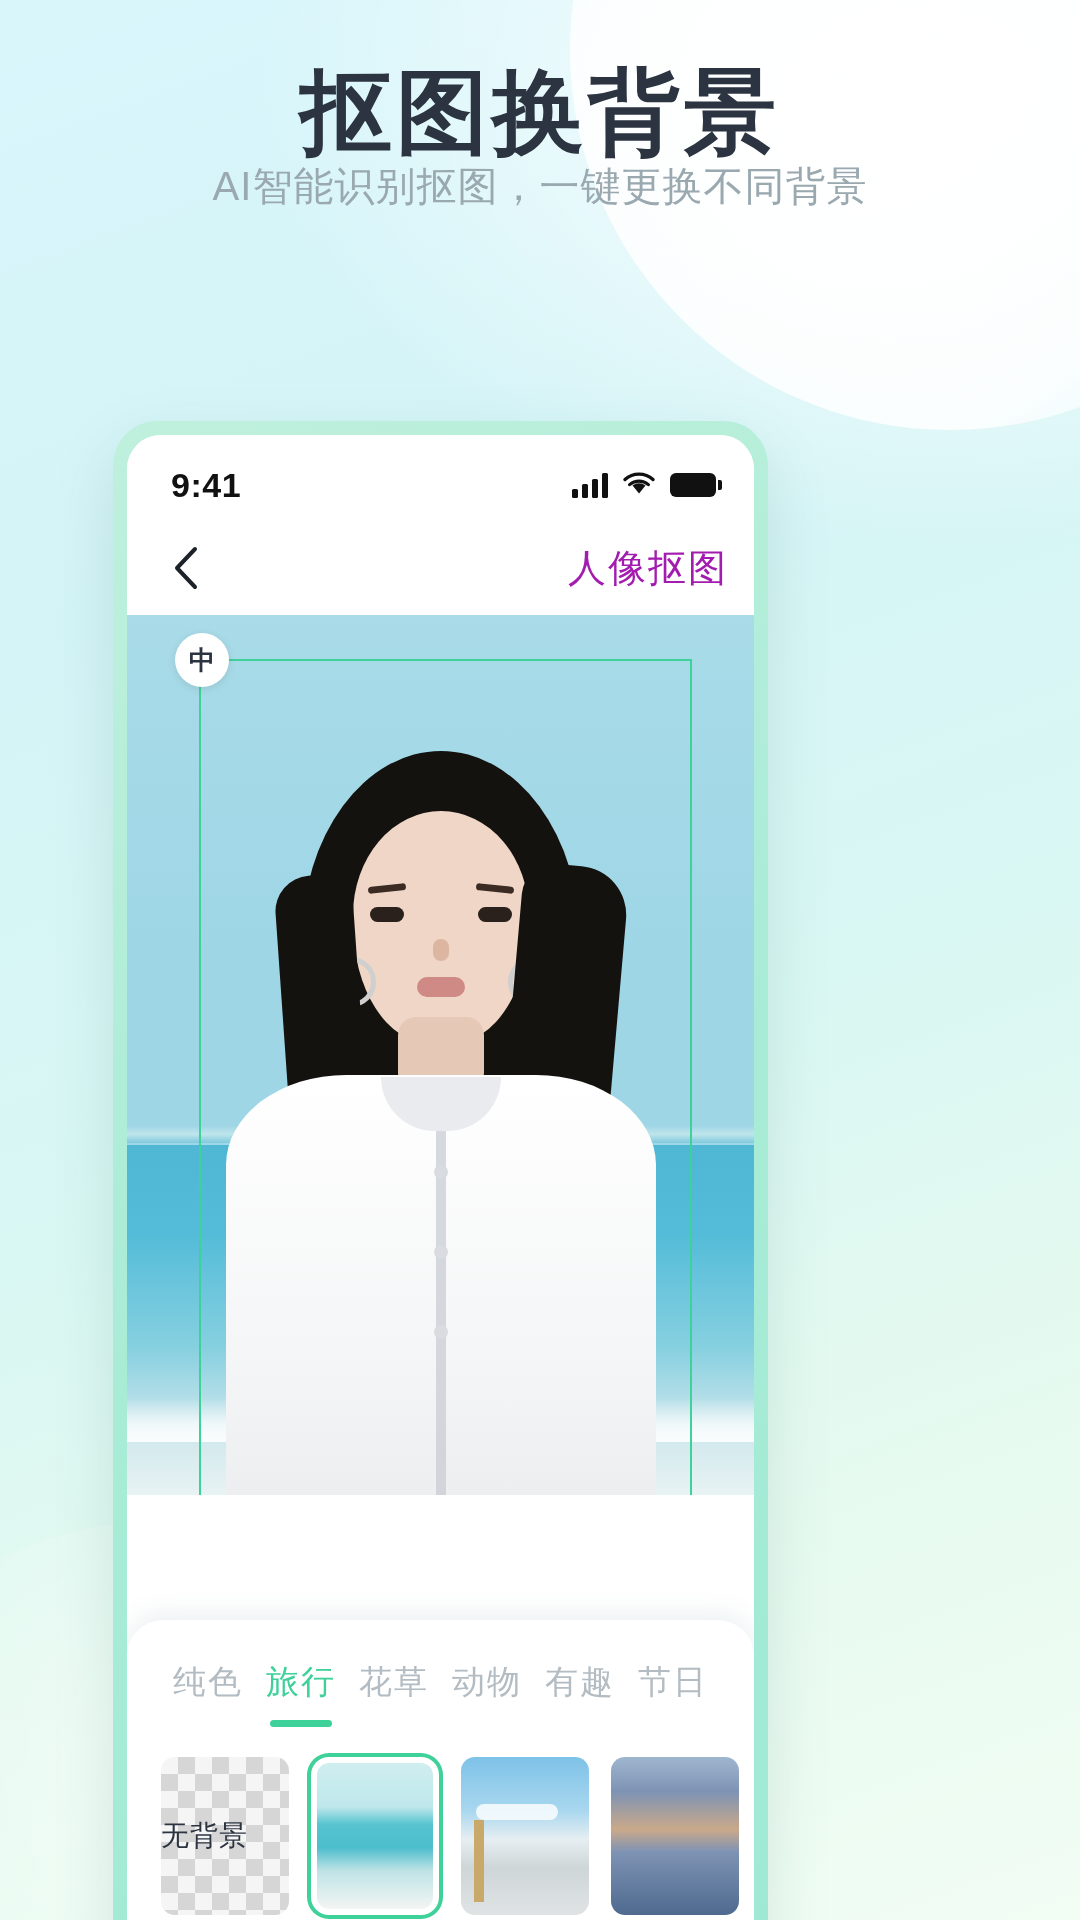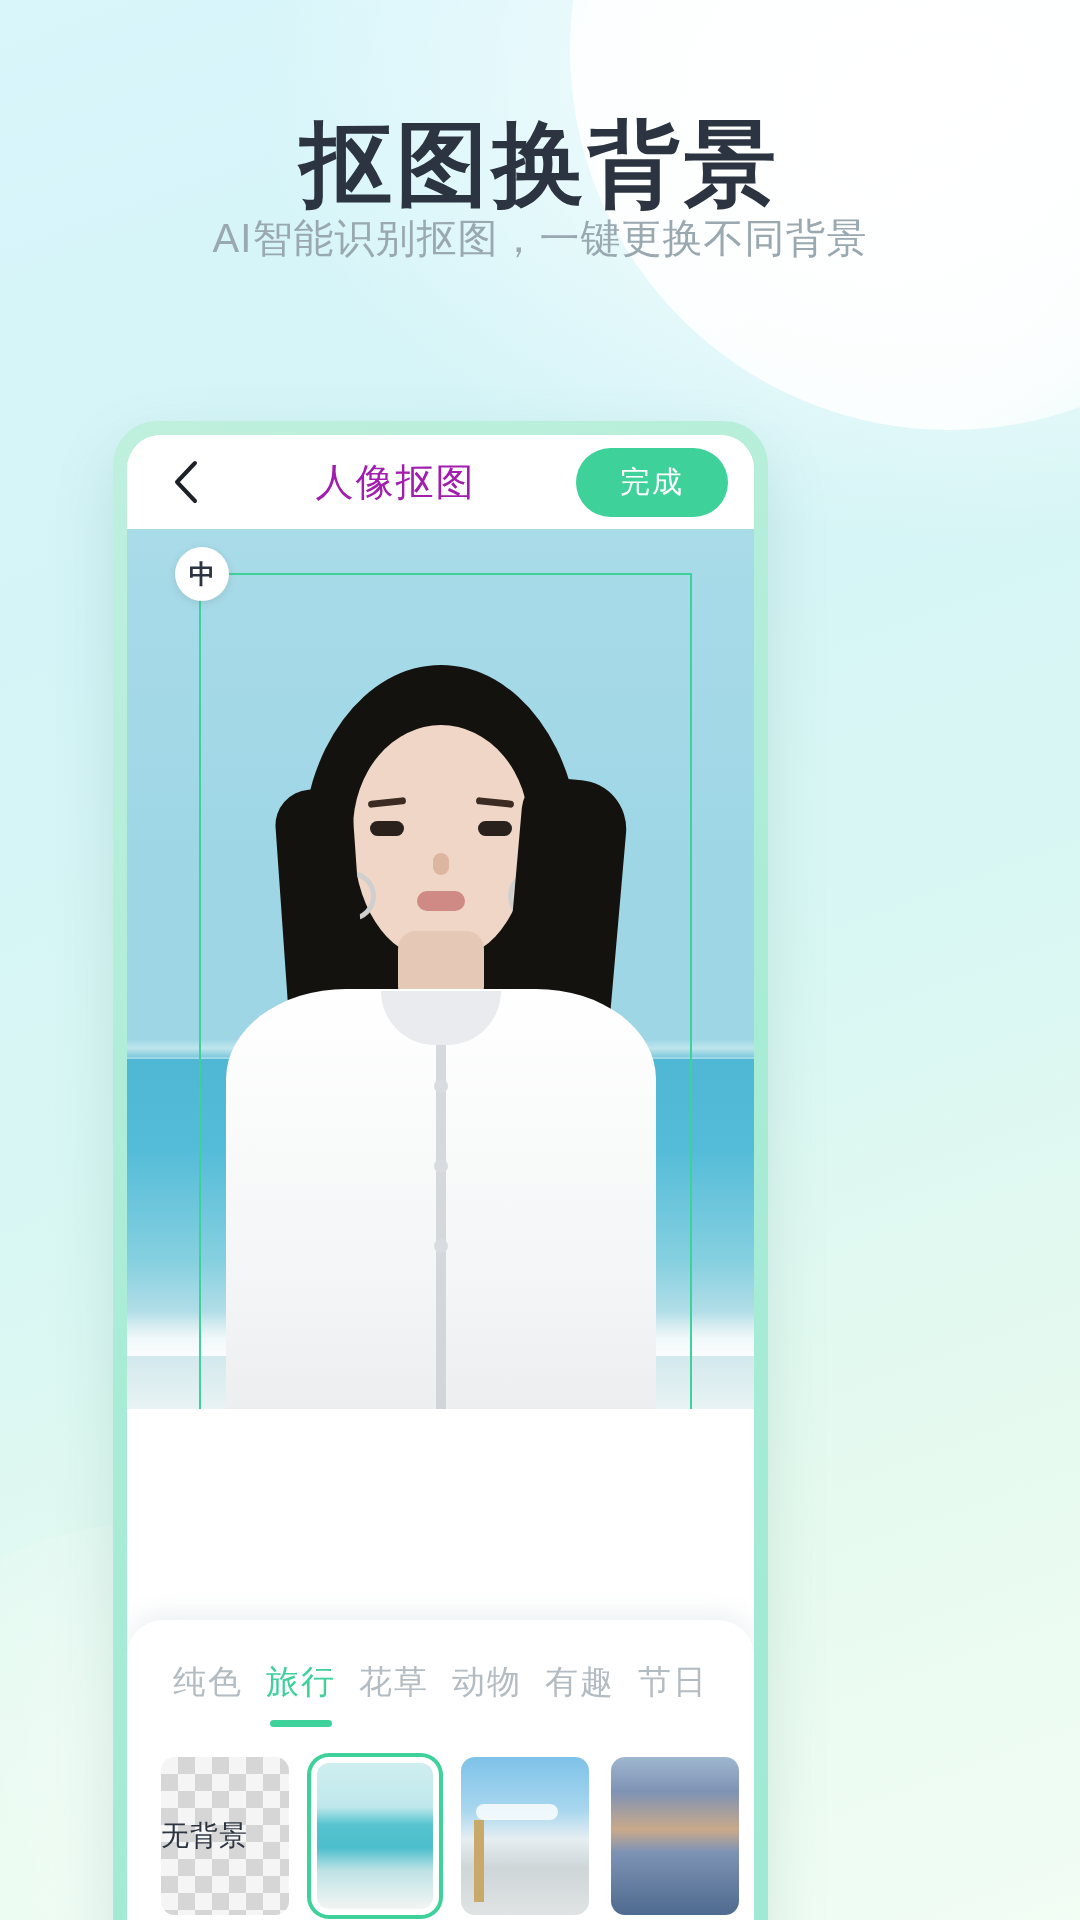--- a/index.html
+++ b/index.html
@@ -22,21 +22,21 @@
   }
   .blob-bl {
     position: absolute; bottom: -220px; left: -180px;
     width: 700px; height: 620px; border-radius: 50%;
     background: radial-gradient(circle at 60% 40%, rgba(255,255,255,0.55) 0%, rgba(255,255,255,0) 70%);
   }
 
   
   .headline-wrap { position: absolute; top: 0; left: 0; right: 0; text-align: center; }
   .headline {
-    margin-top: 116px;
+    margin-top: 64px;
     font-size: 92px;
     font-weight: 700;
     letter-spacing: 4px;
     color: #2b3440;
     line-height: 1.06;
     font-family: "DejaVu Sans", "Liberation Sans", sans-serif;
   }
   .subhead {
     font-size: 40px;
     font-weight: 400;
@@ -231,31 +231,49 @@
 <div class="blob-bl"></div>
 
 <div class="headline-wrap">
   <div class="headline">抠图换背景</div>
   <div class="subhead">AI智能识别抠图，一键更换不同背景</div>
 </div>
 
 <div class="phone">
   <div class="screen">
 
+    <div class="statusbar">
+      <div class="status-time">9:41</div>
+      <div class="status-icons">
+        <span class="sig">
+            <i></i>
+            <i></i>
+            <i></i>
+            <i></i>
+          </span>
+        <span>
+          <svg width="34" height="26" viewBox="0 0 34 26" aria-hidden="true">
+            <path d="M17 23.5 L10.5 15.5 A10.5 10.5 0 0 1 23.5 15.5 Z" fill="#111"></path>
+            <path d="M3 9.5 A21 21 0 0 1 31 9.5" stroke="#111" stroke-width="3.4" fill="none" stroke-linecap="round"></path>
+            <path d="M7.6 14.6 A14.5 14.5 0 0 1 26.4 14.6" stroke="#111" stroke-width="3.2" fill="none" stroke-linecap="round"></path>
+          </svg>
+        </span>
+        <span class="batt"></span>
+      </div>
+    </div>
 
     <div class="navbar">
       <div class="nav-back">
         <span>
           <svg width="34" height="46" viewBox="0 0 34 46" aria-hidden="true">
             <path d="M26 4 L8 23 L26 42" stroke="#1d2229" stroke-width="4" fill="none" stroke-linecap="round" stroke-linejoin="round"></path>
           </svg>
         </span>
       </div>
       <div class="nav-title">人像抠图</div>
-      <div class="nav-done">完成</div>
     </div>
 
     <div class="canvas">
       <div class="sea"></div>
       <div class="sea-h"></div>
       <div class="foam"></div>
 
       <div class="portrait">
         <div class="p-hair-back"></div>
         <div class="p-face"></div>

